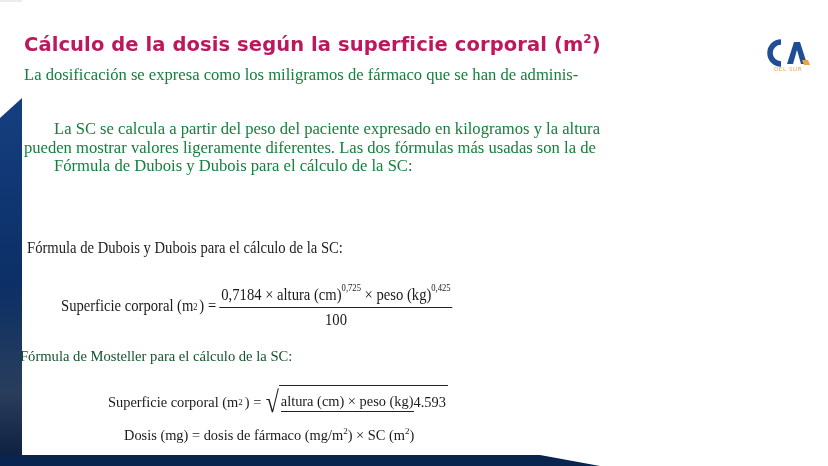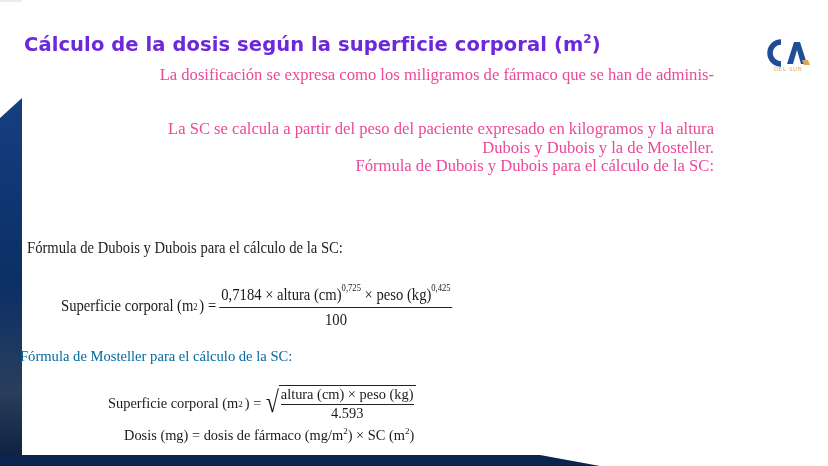--- a/index.html
+++ b/index.html
@@ -12,48 +12,48 @@
     position: absolute; left: 0; top: 0; width: 828px; height: 466px;
   }
   .page {
     position: absolute; left: 14px; top: 6px; width: 814px; height: 455px;
     background: #ffffff;
   }
   .top-rule { position: absolute; left: 0; top: 0; width: 828px; height: 2px; background: #ececec; }
   .title {
     position: absolute; left: 24px; top: 32px;
     font-family: "DejaVu Sans", sans-serif; font-weight: bold; font-size: 19.5px;
-    color: #6d28d9; letter-spacing: 0.1px; white-space: nowrap;
+    color: #be185d; letter-spacing: 0.1px; white-space: nowrap;
   }
   .title sup { font-size: 12px; }
   .para {
     position: absolute; left: 24px; width: 690px;
-    font-size: 16.6px; line-height: 18.6px; color: #ec4899; text-align: right;
+    font-size: 16.6px; line-height: 18.6px; color: #15803d;
   }
   .para .line { display: block; white-space: nowrap; }
   .p1 { top: 66px; }
   .p2 { top: 120px; }
   .indent { padding-left: 30px; }
   .sub-heading-1 {
     position: absolute; left: 27px; top: 238px; font-size: 17px;
     color: #222; white-space: nowrap; transform: scaleX(0.86); transform-origin: left;
   }
   .formula { position: absolute; white-space: nowrap; color: #1a1a1a; }
   .f1 { left: 61px; top: 282px; font-size: 17px; display: flex; align-items: center; transform: scaleX(0.86); transform-origin: left; }
   .frac { display: inline-flex; flex-direction: column; align-items: center; margin-left: 4px; }
   .frac .num { padding: 0 2px 2px; border-bottom: 1.3px solid #222; }
   .frac .den { padding-top: 2px; }
   .sup-s { font-size: 10px; vertical-align: 9px; }
   .sub-heading-2 {
-    position: absolute; left: 20px; top: 348px; font-size: 14.6px; color: #0369a1; white-space: nowrap;
+    position: absolute; left: 20px; top: 348px; font-size: 14.6px; color: #14532d; white-space: nowrap;
   }
   .f2 { left: 108px; top: 385px; font-size: 14.4px; display: flex; align-items: center; }
   .sqrt { display: inline-flex; align-items: stretch; margin-left: 3px; }
   .sqrt .radical { font-size: 30px; line-height: 34px; transform: scaleX(0.8); margin-right: -2px; }
-  .sqrt .inside { border-top: 1.3px solid #222; display: inline-flex; flex-direction: column; align-items: center; padding: 0 2px; }
+  .sqrt .inside { border-top: 1.3px solid #222; display: inline-flex; flex-direction: row; align-items: center; padding: 0 2px; }
   .sqrt .inside .num { border-bottom: 1.3px solid #222; padding-bottom: 1px; }
   .f3 { left: 124px; top: 426px; font-size: 14.4px; }
   .sup2 { font-size: 9px; vertical-align: 6px; }
   .logo { position: absolute; left: 767px; top: 36px; width: 44px; height: 36px; }
   .logo-text {
     position: absolute; left: 774px; top: 66px; font-family: "DejaVu Sans", sans-serif;
     font-size: 5.5px; letter-spacing: 0.6px; color: #e5a54f;
   }
 </style>
 </head>
@@ -79,21 +79,21 @@
 <div class="title">
   <span>Cálculo de la dosis según la superficie corporal (m</span><sup>2</sup><span>)</span>
 </div>
 
 <div class="para p1">
   <span class="line">La dosificación se expresa como los miligramos de fármaco que se han de adminis-</span>
 </div>
 
 <div class="para p2">
   <span class="line indent">La SC se calcula a partir del peso del paciente expresado en kilogramos y la altura</span>
-  <span class="line">Dubois y Dubois y la de Mosteller.</span>
+  <span class="line">pueden mostrar valores ligeramente diferentes. Las dos fórmulas más usadas son la de</span>
   <span class="line indent">Fórmula de Dubois y Dubois para el cálculo de la SC:</span>
 </div>
 
 <div class="sub-heading-1">Fórmula de Dubois y Dubois para el cálculo de la SC:</div>
 
 <div class="formula f1">
   <span>Superficie corporal (m</span>
     <span class="sup-s">2</span>
     <span style="margin-left:2px;">) =</span>
   <span class="frac">

